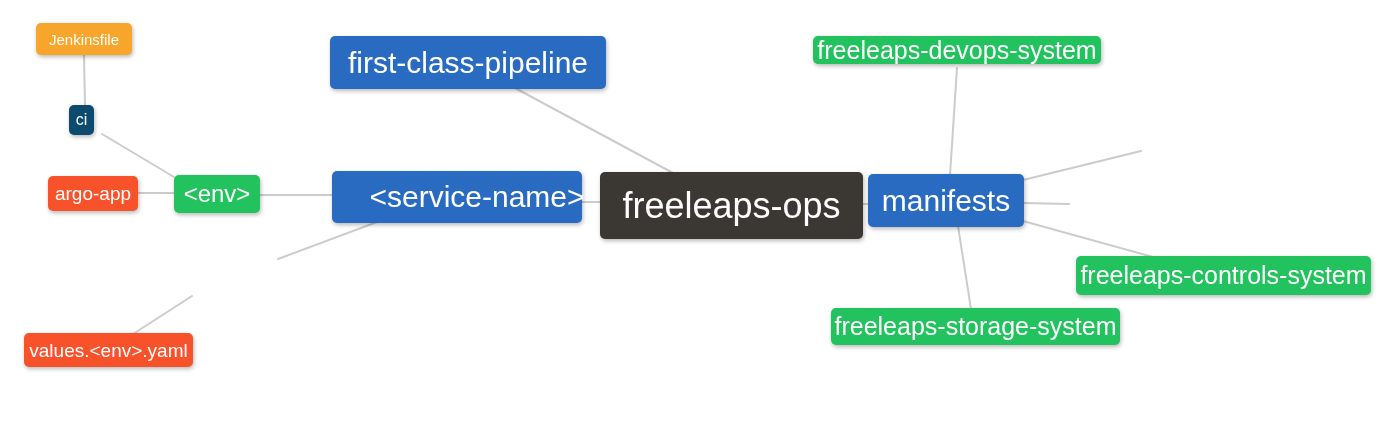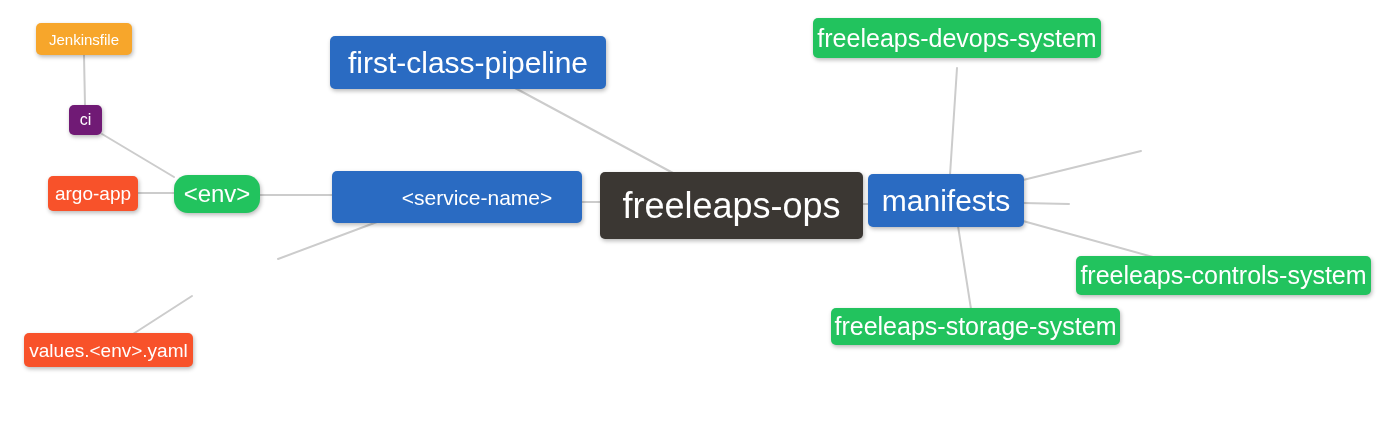--- a/index.html
+++ b/index.html
@@ -55,45 +55,45 @@
       <line x1="934" y1="175" x2="941" y2="68" stroke="#cccccc" stroke-width="2" stroke-linecap="round"></line>
       <line x1="1007" y1="180" x2="1125" y2="151" stroke="#cccccc" stroke-width="2" stroke-linecap="round"></line>
       <line x1="1007" y1="203" x2="1053" y2="204" stroke="#cccccc" stroke-width="2" stroke-linecap="round"></line>
       <line x1="1007" y1="221" x2="1137" y2="257" stroke="#cccccc" stroke-width="2" stroke-linecap="round"></line>
       <line x1="942" y1="226" x2="955" y2="309" stroke="#cccccc" stroke-width="2" stroke-linecap="round"></line>
     </svg>
   <div class="nodes-layer">
       <div class="node" style="left: 20px; top: 23px; width: 96px; height: 32px; background: rgb(247, 166, 43); font-size: 15px;">
         <span>Jenkinsfile</span>
       </div>
-      <div class="node" style="left: 53px; top: 105px; width: 33px; height: 30px; background: #701a75; font-size: 16px;">
+      <div class="node" style="left: 53px; top: 105px; width: 25px; height: 30px; background: #0c4a6e; font-size: 16px;">
         <span>ci</span>
       </div>
       <div class="node" style="left: 32px; top: 176px; width: 90px; height: 35px; background: rgb(248, 82, 42); font-size: 19px;">
         <span>argo-app</span>
       </div>
-      <div class="node" style="left: 158px; top: 175px; width: 86px; height: 38px; background: rgb(34, 195, 94); font-size: 24px; border-radius: 14px;">
+      <div class="node" style="left: 158px; top: 175px; width: 86px; height: 38px; background: rgb(34, 195, 94); font-size: 24px;">
         <span>&lt;env&gt;</span>
       </div>
       <div class="node" style="left: 8px; top: 333px; width: 169px; height: 34px; background: rgb(248, 82, 42); font-size: 19px;">
         <span>values.&lt;env&gt;.yaml</span>
       </div>
       <div class="node" style="left: 314px; top: 36px; width: 276px; height: 53px; background: rgb(42, 107, 194); font-size: 30px;">
         <span>first-class-pipeline</span>
       </div>
-      <div class="node" style="left: 316px; top: 171px; width: 250px; height: 52px; background: rgb(42, 107, 194); font-size: 21px; padding-left: 40px;">
+      <div class="node" style="left: 316px; top: 171px; width: 250px; height: 52px; background: rgb(42, 107, 194); font-size: 30px; padding-left: 40px;">
         <span>&lt;service-name&gt;</span>
       </div>
       <div class="node" style="left: 584px; top: 172px; width: 263px; height: 67px; background: rgb(59, 55, 51); font-size: 36px;">
         <span>freeleaps-ops</span>
       </div>
       <div class="node" style="left: 852px; top: 174px; width: 156px; height: 53px; background: rgb(42, 107, 194); font-size: 30px;">
         <span>manifests</span>
       </div>
-      <div class="node" style="left: 797px; top: 18px; width: 288px; height: 40px; background: rgb(34, 195, 94); font-size: 25px;">
+      <div class="node" style="left: 797px; top: 36px; width: 288px; height: 28px; background: rgb(34, 195, 94); font-size: 25px;">
         <span>freeleaps-devops-system</span>
       </div>
       <div class="node" style="left: 1060px; top: 256px; width: 295px; height: 39px; background: rgb(34, 195, 94); font-size: 25px;">
         <span>freeleaps-controls-system</span>
       </div>
       <div class="node" style="left: 815px; top: 308px; width: 289px; height: 37px; background: rgb(34, 195, 94); font-size: 25px;">
         <span>freeleaps-storage-system</span>
       </div>
     </div>
 </div>

